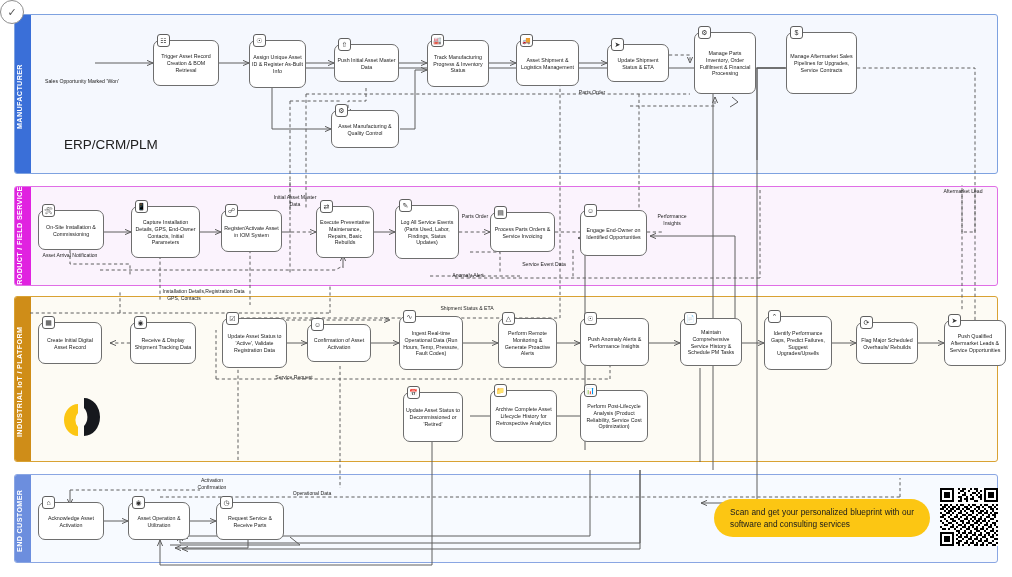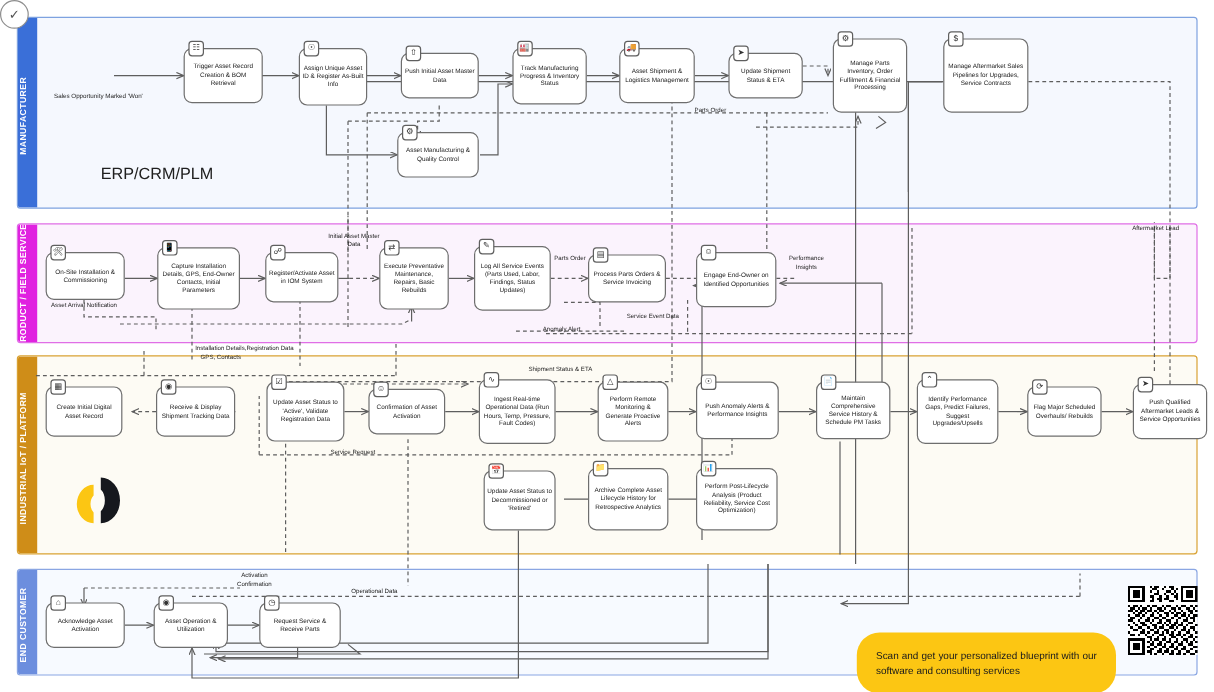--- a/index.html
+++ b/index.html
@@ -140,28 +140,27 @@
     z-index: 4;
     pointer-events: none;
   }
   #wires path { fill: none; stroke: #5e5e5e; stroke-width: 1; }
   #wires path.dash { stroke-dasharray: 3.2 2.6; }
 
   
   #cta {
     position: absolute;
     left: 714px; top: 499px;
-    width: 216px; height: 51px;
+    width: 216px; height: 38px;
     background: #fcc613;
     border-radius: 19px;
     display: flex;
     align-items: center;
     padding: 0 16px;
     z-index: 9;
-    margin-top: 28px;
   }
   #cta-text {
     font-size: 8.3px;
     color: #16181d;
     line-height: 1.5;
     text-align: justify;
   }
   #qr {
     position: absolute;
     left: 940px; top: 488px;
@@ -363,21 +362,21 @@
   </div>
   <div class="node" style="left:786px; top:32px; width:71px; height:62px;">
     <span class="node-icon">$</span>
     <span class="ntext">Manage Aftermarket Sales Pipelines for Upgrades, Service Contracts</span>
   </div>
   <div class="node" style="left:331px; top:110px; width:68px; height:38px;">
     <span class="node-icon">⚙</span>
     <span class="ntext">Asset Manufacturing &amp; Quality Control</span>
   </div>
 
-  <div class="pool-title" style="left:84px; top:137px;">ERP/CRM/PLM</div>
+  <div class="pool-title" style="left:64px; top:137px;">ERP/CRM/PLM</div>
 
   <div class="node" style="left:38px; top:210px; width:66px; height:40px;">
     <span class="node-icon">🛠</span>
     <span class="ntext">On-Site Installation &amp; Commissioning</span>
   </div>
   <div class="node" style="left:131px; top:206px; width:69px; height:52px;">
     <span class="node-icon">📱</span>
     <span class="ntext">Capture Installation Details, GPS, End-Owner Contacts, Initial Parameters</span>
   </div>
   <div class="node" style="left:221px; top:210px; width:61px; height:42px;">

